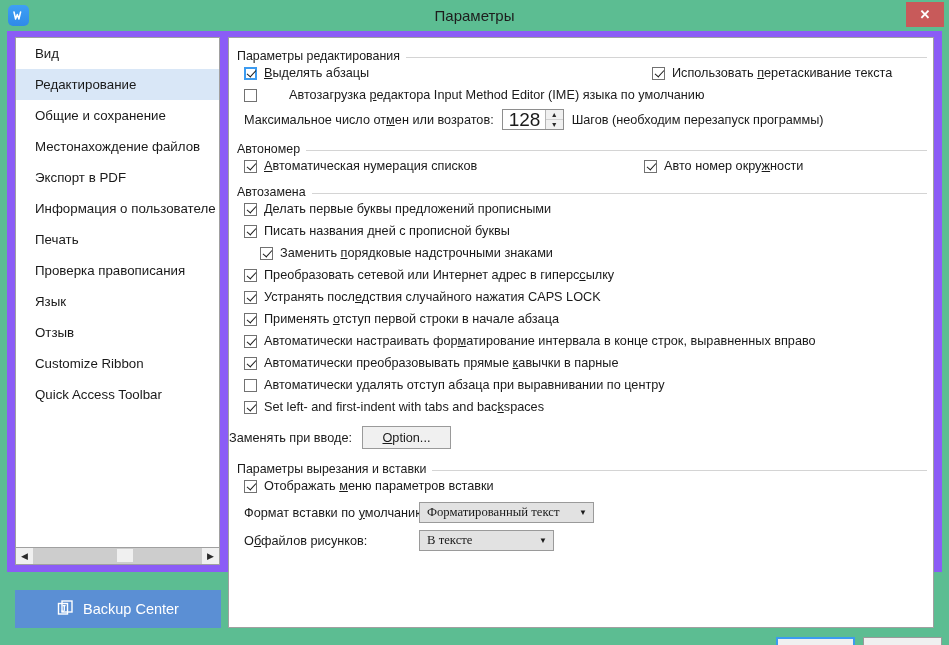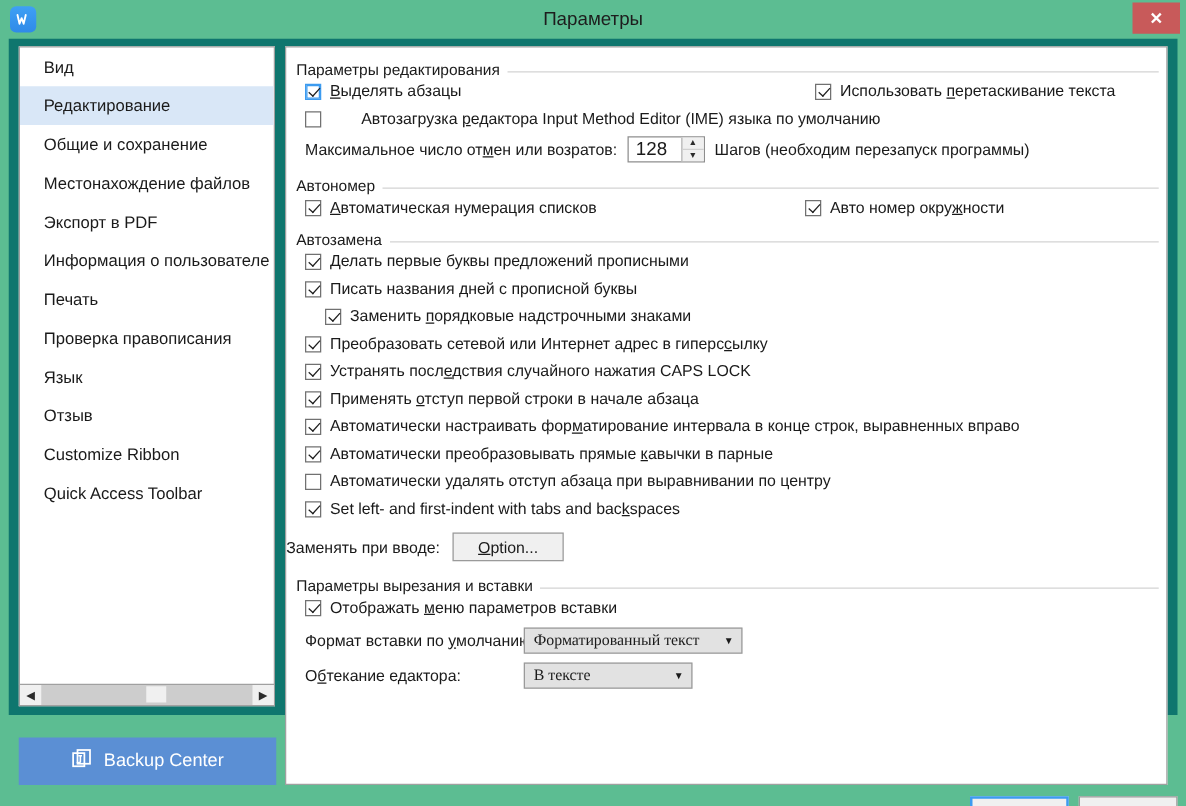--- a/index.html
+++ b/index.html
@@ -58,21 +58,21 @@
     font-weight: bold;
     display: flex; align-items: center; justify-content: center;
     cursor: pointer;
   }
 
   
   #dialog-body {
     position: absolute;
     left: 7px; top: 31px;
     width: 935px; height: 541px;
-    background: #0f766e;
+    background: #8b5cf6;
     box-sizing: border-box;
   }
 
   
   #sidebar-panel {
     position: absolute;
     left: 8px; top: 6px;
     width: 205px; height: 511px;
     background: #ffffff;
     border: 1px solid #a0a0a0;
@@ -231,21 +231,21 @@
   .spinner {
     display: inline-flex;
     align-items: stretch;
     width: 62px; height: 21px;
     border: 1px solid #8e8e8e;
     background: #ffffff;
     box-sizing: border-box;
   }
   .spinner-value {
     flex: 1 1 auto;
-    font-size: 15px;
+    font-size: 19px;
     color: #1a1a1a;
     display: flex;
     align-items: center;
     padding-left: 6px;
     cursor: text;
   }
   .spinner-btns {
     width: 17px;
     background: #f0f0f0;
     border-left: 1px solid #b4b4b4;
@@ -493,21 +493,21 @@
 
       <div class="inline-row" style="left:15px; top:464px;">
         <span class="plain-label" style="width:175px;"><span>Формат вставки по </span><u>у</u><span>молчанию:</span></span>
         <span class="combo" style="width:175px;">
           <span class="combo-value">Форматированный текст</span>
           <span class="combo-arrow">▼</span>
         </span>
       </div>
 
       <div class="inline-row" style="left:15px; top:492px;">
-        <span class="plain-label" style="width:175px;"><span>О</span><u>б</u><span>текание едактора:</span></span>
+        <span class="plain-label" style="width:175px;"><span>О</span><u>б</u><span>файлов рисунков:</span></span>
         <span class="combo" style="width:135px;">
           <span class="combo-value">В тексте</span>
           <span class="combo-arrow">▼</span>
         </span>
       </div>
 
     </div>
 
     <div id="btn-ok">OK</div>
     <div id="btn-cancel">Отмена</div>

